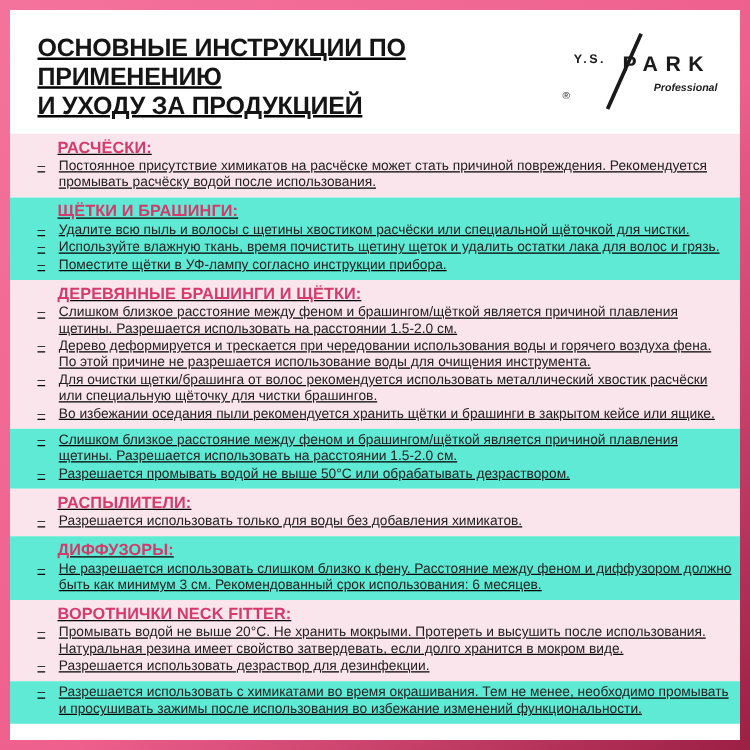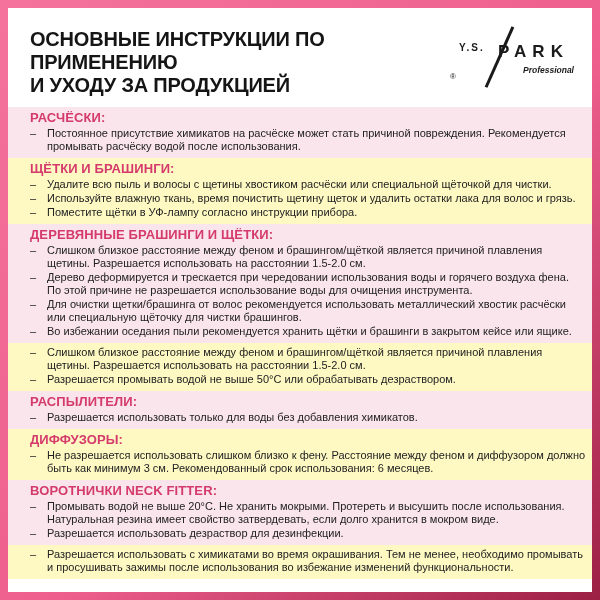--- a/index.html
+++ b/index.html
@@ -2,40 +2,40 @@
 <html><head>
 <meta charset="utf-8">
 <style>
   html,body{margin:0;padding:0;}
   body{width:600px;height:600px;font-family:"Liberation Sans",sans-serif;}
   .frame{
     box-sizing:border-box;width:600px;height:600px;padding:8px;
     background:linear-gradient(135deg,#f4739c 0%,#ee5f8d 55%,#9c1f44 100%);
   }
   .content{
-    box-sizing:border-box;width:100%;height:100%;background:#ffffff;overflow:hidden;
+    box-sizing:border-box;width:100%;height:100%;background:#ffffff;overflow:hidden;text-decoration:underline;
   }
   
   .hdr{display:flex;justify-content:space-between;align-items:flex-start;
        padding:20px 16px 10px 22px;background:#ffffff;}
   .title{font-size:20px;line-height:23px;font-weight:700;color:#151515;
          letter-spacing:-0.2px;}
   
   .logo{position:relative;width:134px;height:60px;flex-shrink:0;margin-top:0;color:#1a1a1a;}
   .logo .ys{position:absolute;left:17px;top:14px;font-weight:700;font-size:10px;letter-spacing:2px;}
   .logo .park{position:absolute;left:56px;top:14px;font-weight:700;font-size:17px;letter-spacing:6px;}
   .logo .slash{position:absolute;left:56px;top:-4px;width:2.5px;height:66px;background:#1a1a1a;
                transform:rotate(24deg);}
   .logo .prof{position:absolute;right:2px;top:37px;font-size:8.5px;font-weight:700;font-style:italic;}
   .logo .reg{position:absolute;left:8px;top:44px;font-size:8px;}
   
   .band{padding:3px 6px 4px 22px;}
   .band.pink{background:#fae5ec;}
-  .band.white{background:#fef9c3;}
-  .sec-head{margin:0 0 1px 0;font-size:13px;line-height:16px;font-weight:700;
+  .band.white{background:#5eead4;}
+  .sec-head{margin:0 0 1px 16px;font-size:13px;line-height:16px;font-weight:700;
             color:#d43a6b;letter-spacing:0.1px;}
   .bullet{display:flex;align-items:flex-start;margin:0 0 1px 0;}
   .dash{flex:0 0 17px;font-size:11px;line-height:13px;color:#222222;}
   .btext{flex:1;font-size:11px;line-height:13px;color:#222222;}
 </style>
 </head>
 <body>
 
 <div class="frame">
   <div class="content">

